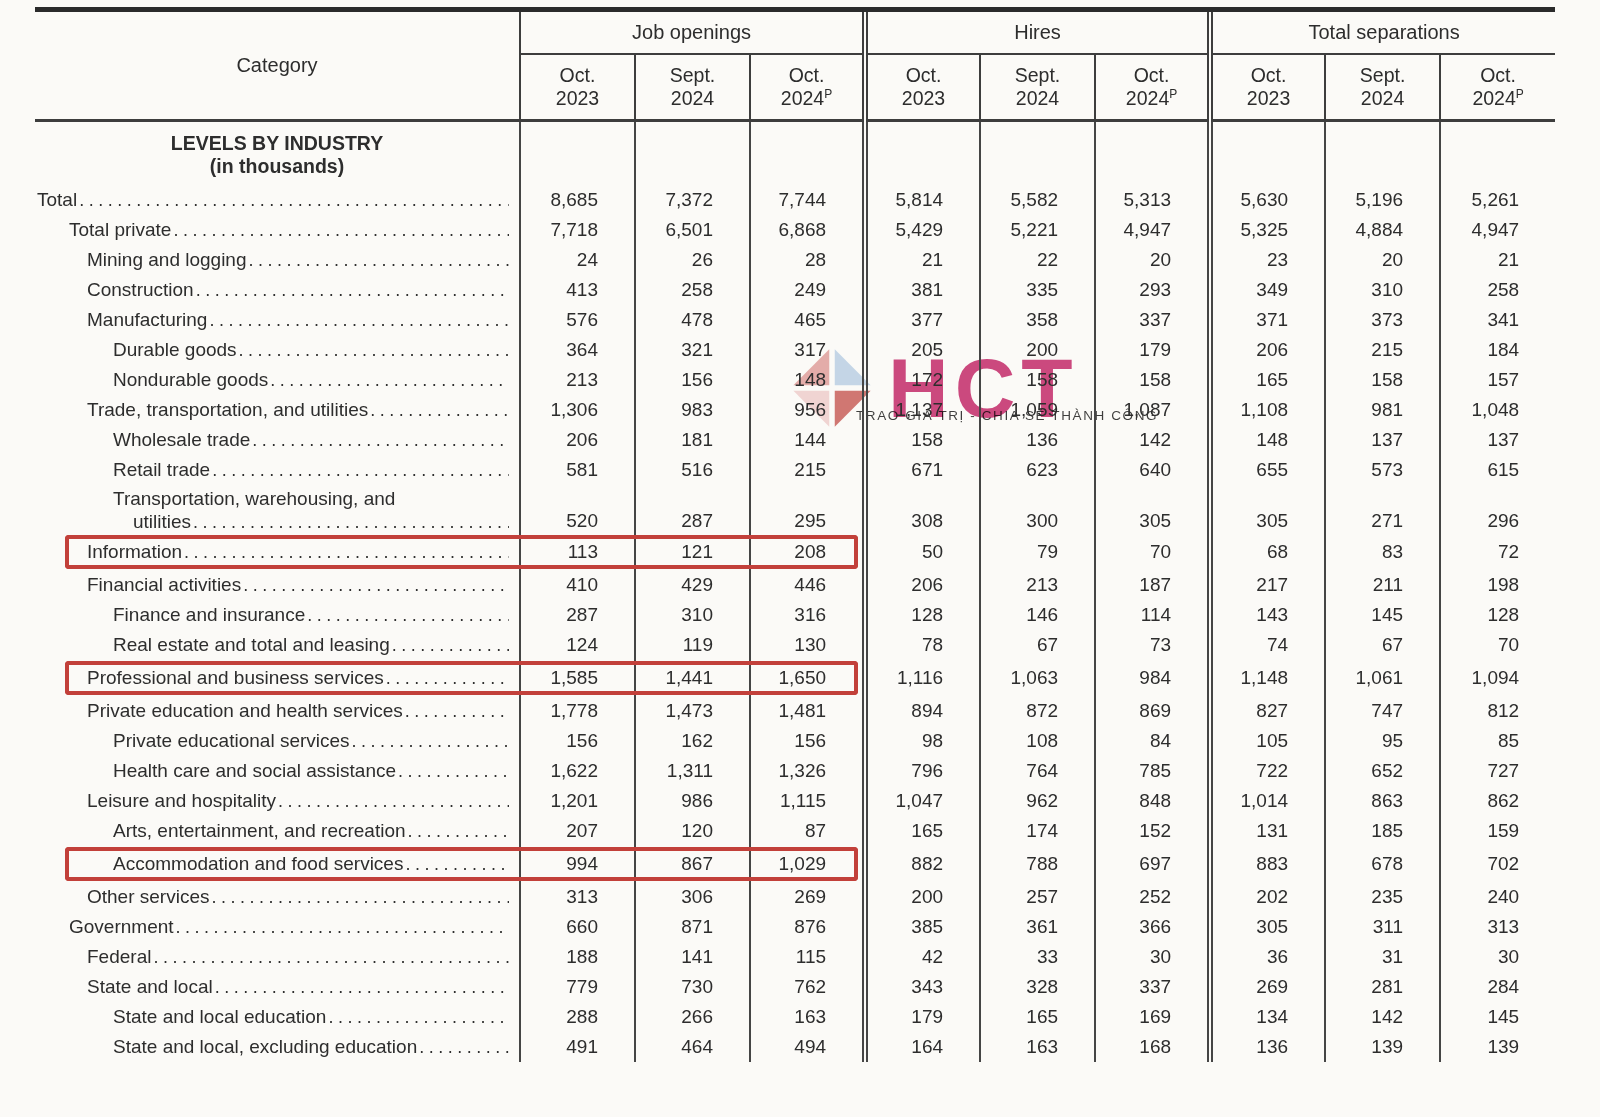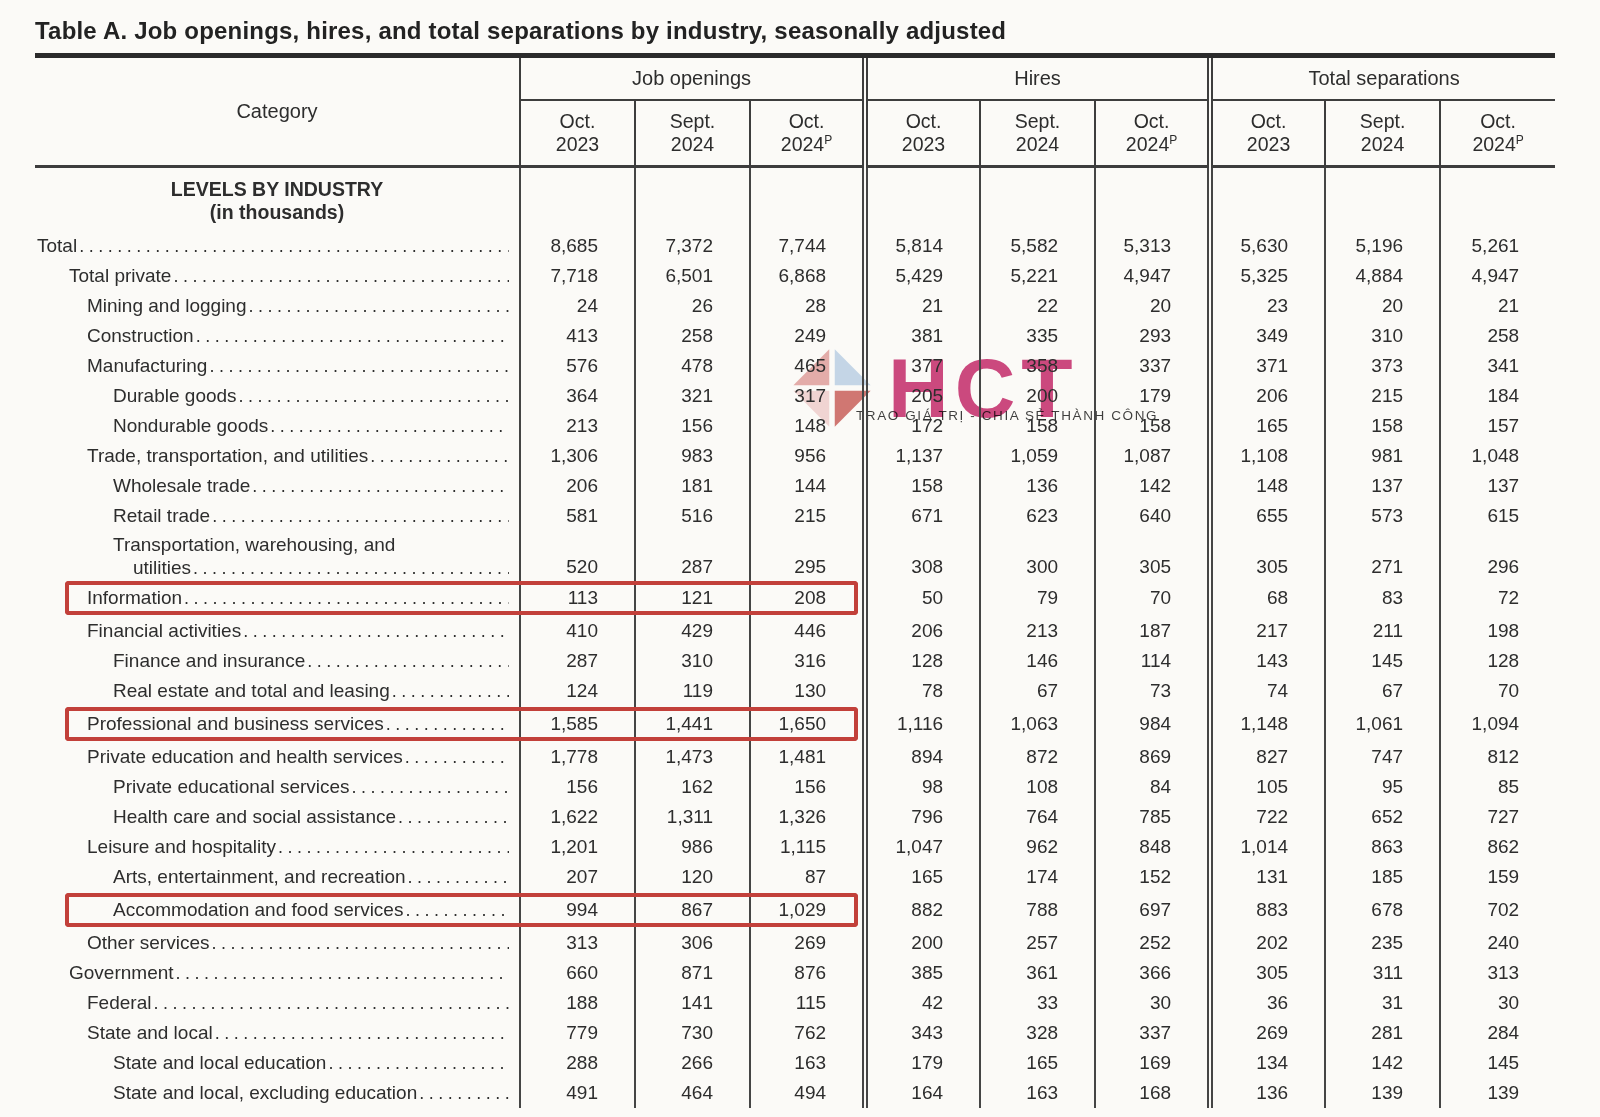--- a/index.html
+++ b/index.html
@@ -92,21 +92,20 @@
   .wm-tagline{
     position:absolute;left:856px;top:408px;z-index:0;opacity:.75;
     font-size:13.5px;letter-spacing:1.6px;color:#000000;white-space:nowrap;pointer-events:none;
   }
 </style>
 </head>
 <body>
 
 <div class="page">
 
-  <div class="title">Table A. Job openings, hires, and total separations by industry, seasonally adjusted</div>
   <div class="title-rule"></div>
 
   <table class="jolts">
     <colgroup>
       <col class="c-cat">
       <col class="c-num">
         <col class="c-num">
         <col class="c-num">
       <col class="c-num">
         <col class="c-num">

